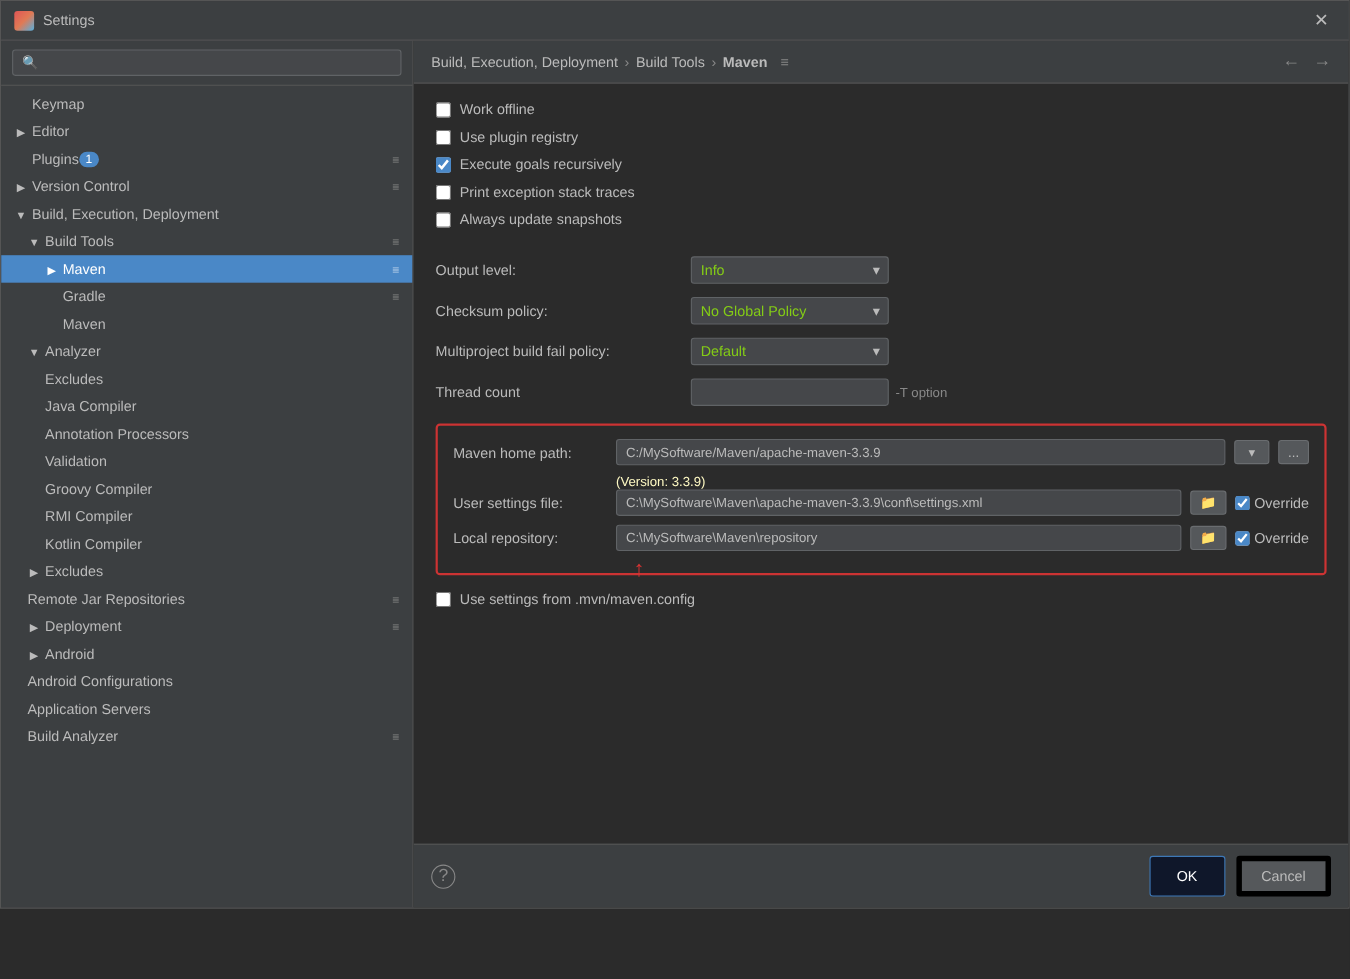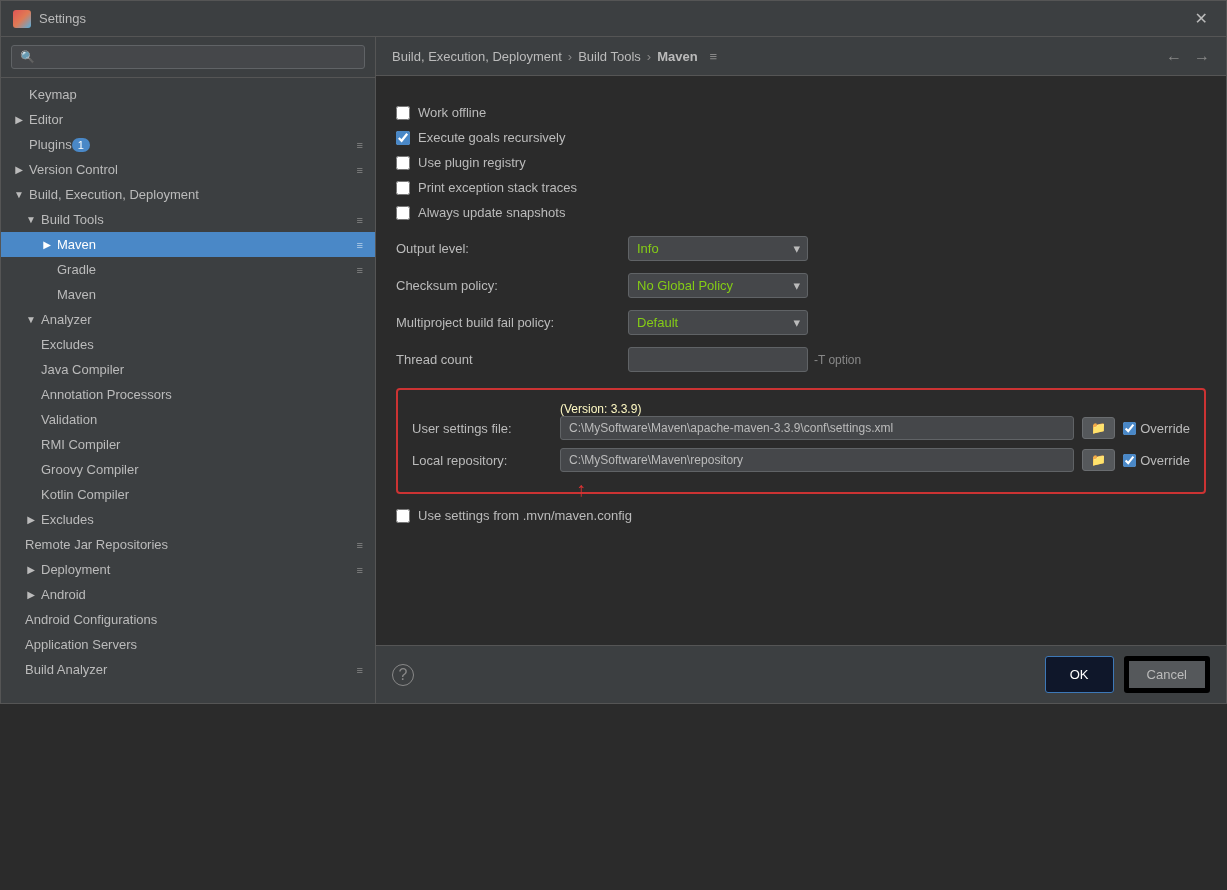--- a/index.html
+++ b/index.html
@@ -7,21 +7,21 @@
       background: #2b2b2b;
       font-family: "Segoe UI", Arial, sans-serif;
       font-size: 13px;
       color: #bbbbbb;
       width: 1227px;
       height: 890px;
       overflow: hidden;
     }
     .window {
       width: 1227px;
-      height: 704px;
+      height: 826px;
       background: #3c3f41;
       border: 1px solid #555;
       display: flex;
       flex-direction: column;
     }
     .title-bar {
       background: #3c3f41;
       height: 36px;
       display: flex;
       align-items: center;
@@ -80,21 +80,21 @@
     .sidebar-nav {
       flex: 1;
       overflow-y: auto;
       padding: 4px 0;
     }
     .sidebar-nav::-webkit-scrollbar { width: 8px; }
     .sidebar-nav::-webkit-scrollbar-track { background: #3c3f41; }
     .sidebar-nav::-webkit-scrollbar-thumb { background: #555; border-radius: 4px; }
     .nav-item {
       display: flex;
-      align-items: center;
+      align-items: flex-end;
       padding: 5px 12px;
       cursor: pointer;
       color: #bbbbbb;
       font-size: 13px;
       position: relative;
     }
     .nav-item.selected { background: #4a88c7; color: white; }
     .nav-item.level-0 { padding-left: 12px; font-weight: normal; }
     .nav-item.level-1 { padding-left: 24px; }
     .nav-item.level-2 { padding-left: 40px; }
@@ -143,21 +143,21 @@
       font-size: 13px;
     }
     .breadcrumb-sep { color: #888; }
     .breadcrumb-last { color: #bbbbbb; font-weight: bold; }
     .breadcrumb-menu-icon { margin-left: 6px; color: #888; }
     .nav-arrows { display: flex; gap: 12px; color: #888; font-size: 16px; }
     .nav-arrow-btn { cursor: pointer; }
     .settings-content {
       flex: 1;
       overflow-y: auto;
-      padding: 29px 20px;
+      padding: 16px 20px;
     }
     .settings-content::-webkit-scrollbar { width: 8px; }
     .settings-content::-webkit-scrollbar-track { background: #2b2b2b; }
     .settings-content::-webkit-scrollbar-thumb { background: #555; border-radius: 4px; }
     .checkbox-row {
       display: flex;
       align-items: center;
       margin-bottom: 10px;
       gap: 8px;
     }
@@ -391,24 +391,24 @@
         <div class="nav-item level-2">
           <span>Java Compiler</span>
         </div>
         <div class="nav-item level-2">
           <span>Annotation Processors</span>
         </div>
         <div class="nav-item level-2">
           <span>Validation</span>
         </div>
         <div class="nav-item level-2">
+          <span>Groovy Compiler</span>
+        </div>
+        <div class="nav-item level-2">
           <span>RMI Compiler</span>
-        </div>
-        <div class="nav-item level-2">
-          <span>Groovy Compiler</span>
         </div>
         <div class="nav-item level-2">
           <span>Kotlin Compiler</span>
         </div>
         <div class="nav-item level-1">
           <span class="nav-arrow">▶</span>
           <span>Excludes</span>
         </div>
         <div class="nav-item level-1">
           <span>Remote Jar Repositories</span>
@@ -454,32 +454,32 @@
         </div>
       </div>
 
       <div class="settings-content">
 
         <div class="checkbox-row">
           <input type="checkbox" id="work-offline" style="">
           <label for="work-offline">Work offline</label>
         </div>
         <div class="checkbox-row">
+          <input type="checkbox" id="plugin-registry" style="">
+          <label for="plugin-registry">Use plugin registry</label>
+        </div>
+        <div class="checkbox-row">
           <input type="checkbox" id="execute-goals" checked="" style="">
           <label for="execute-goals">Execute goals recursively</label>
-        </div>
-        <div class="checkbox-row">
-          <input type="checkbox" id="plugin-registry" style="">
-          <label for="plugin-registry">Use plugin registry</label>
         </div>
         <div class="checkbox-row">
           <input type="checkbox" id="print-exception" style="">
           <label for="print-exception">Print exception stack traces</label>
         </div>
-        <div class="checkbox-row" style="margin-bottom:16px;">
+        <div class="checkbox-row" style="margin-bottom:26px;">
           <input type="checkbox" id="always-update" style="">
           <label for="always-update">Always update snapshots</label>
         </div>
 
         <div class="form-row">
           <span class="form-label">Output level:</span>
           <div class="form-control">
             <div class="select-wrapper">
               <select class="select-box">
                 <option>Info</option>
@@ -520,20 +520,26 @@
         <div class="form-row" style="margin-bottom:16px;">
           <span class="form-label">Thread count</span>
           <div class="form-control">
             <input class="thread-input" type="text" value="" style="">
             <span class="t-option-label">-T option</span>
           </div>
         </div>
 
         <div class="maven-section">
 
+          <div class="maven-path-row">
+            <span class="maven-path-label">Maven home path:</span>
+            <input class="path-input" type="text" value="C:/MySoftware/Maven/apache-maven-3.3.9" style="flex: 1 1 0%;">
+            <button class="btn-small" style="padding: 3px 12px;">▾</button>
+            <button class="btn-small">...</button>
+          </div>
 
           <div class="version-label">(Version: 3.3.9)</div>
 
           <div class="maven-path-row">
             <span class="maven-path-label">User settings file:</span>
             <input class="path-input" type="text" value="C:\MySoftware\Maven\apache-maven-3.3.9\conf\settings.xml" style="flex: 1 1 0%;">
             <button class="btn-small">📁</button>
             <div class="override-checkbox">
               <input type="checkbox" id="override-user" checked="" style="">
               <label for="override-user">Override</label>

